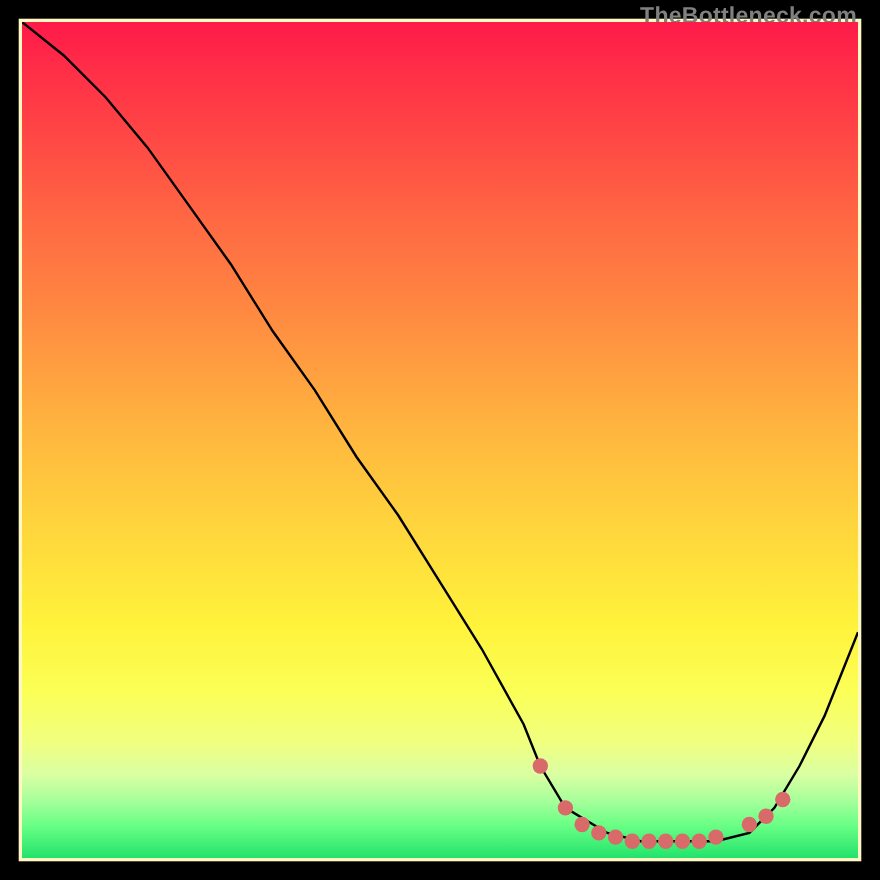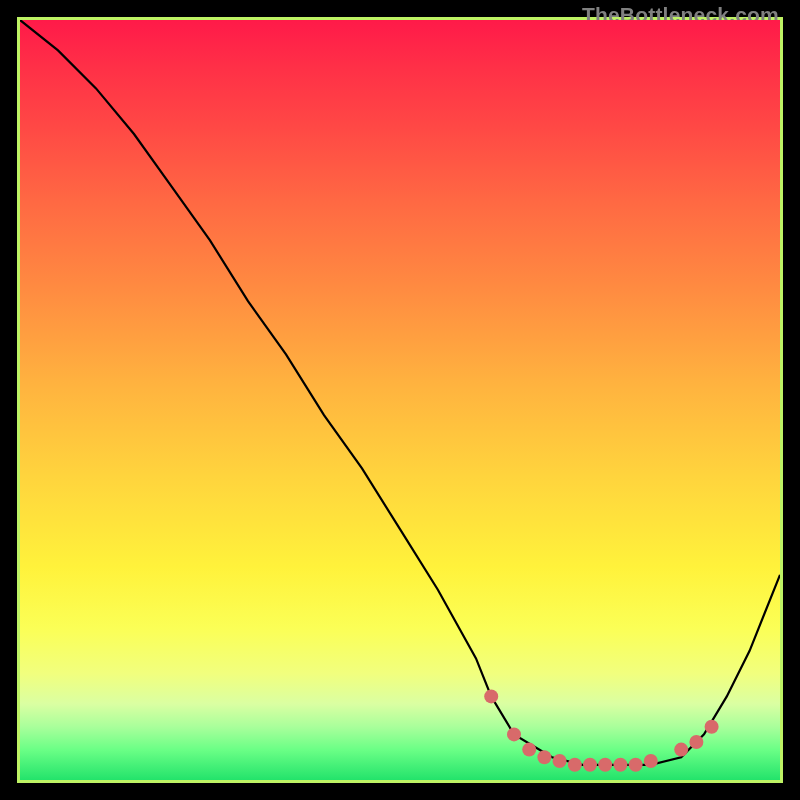--- a/index.html
+++ b/index.html
@@ -10,21 +10,21 @@
     background: #000;
     overflow: hidden;
     font-family: Arial, Helvetica, sans-serif;
   }
   .frame {
     position: absolute;
     left: 17px;
     top: 17px;
     width: 766px;
     height: 766px;
-    background: #bef264;
+    background: #fef9c3;
   }
   .plot {
     position: absolute;
     left: 3px;
     top: 3px;
     width: 760px;
     height: 760px;
     
     background: linear-gradient(to bottom,
       #ff1a49 0%,

